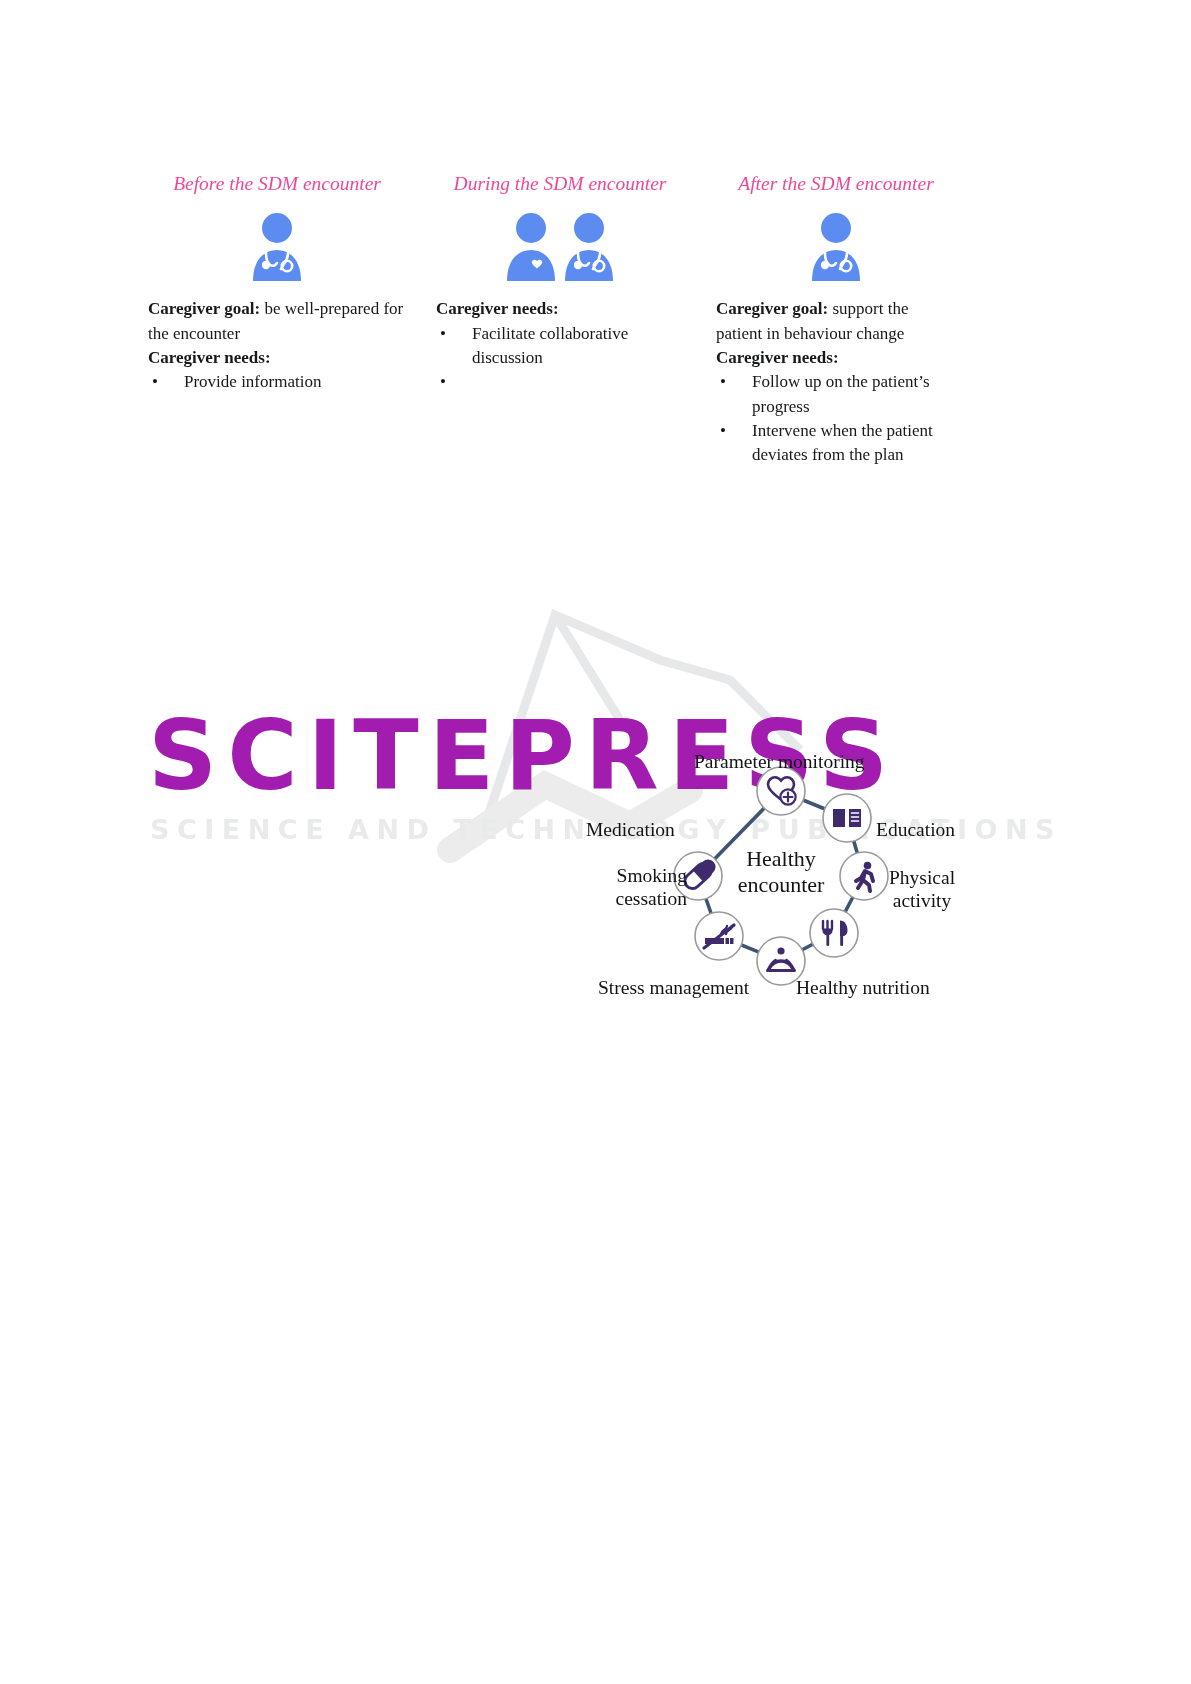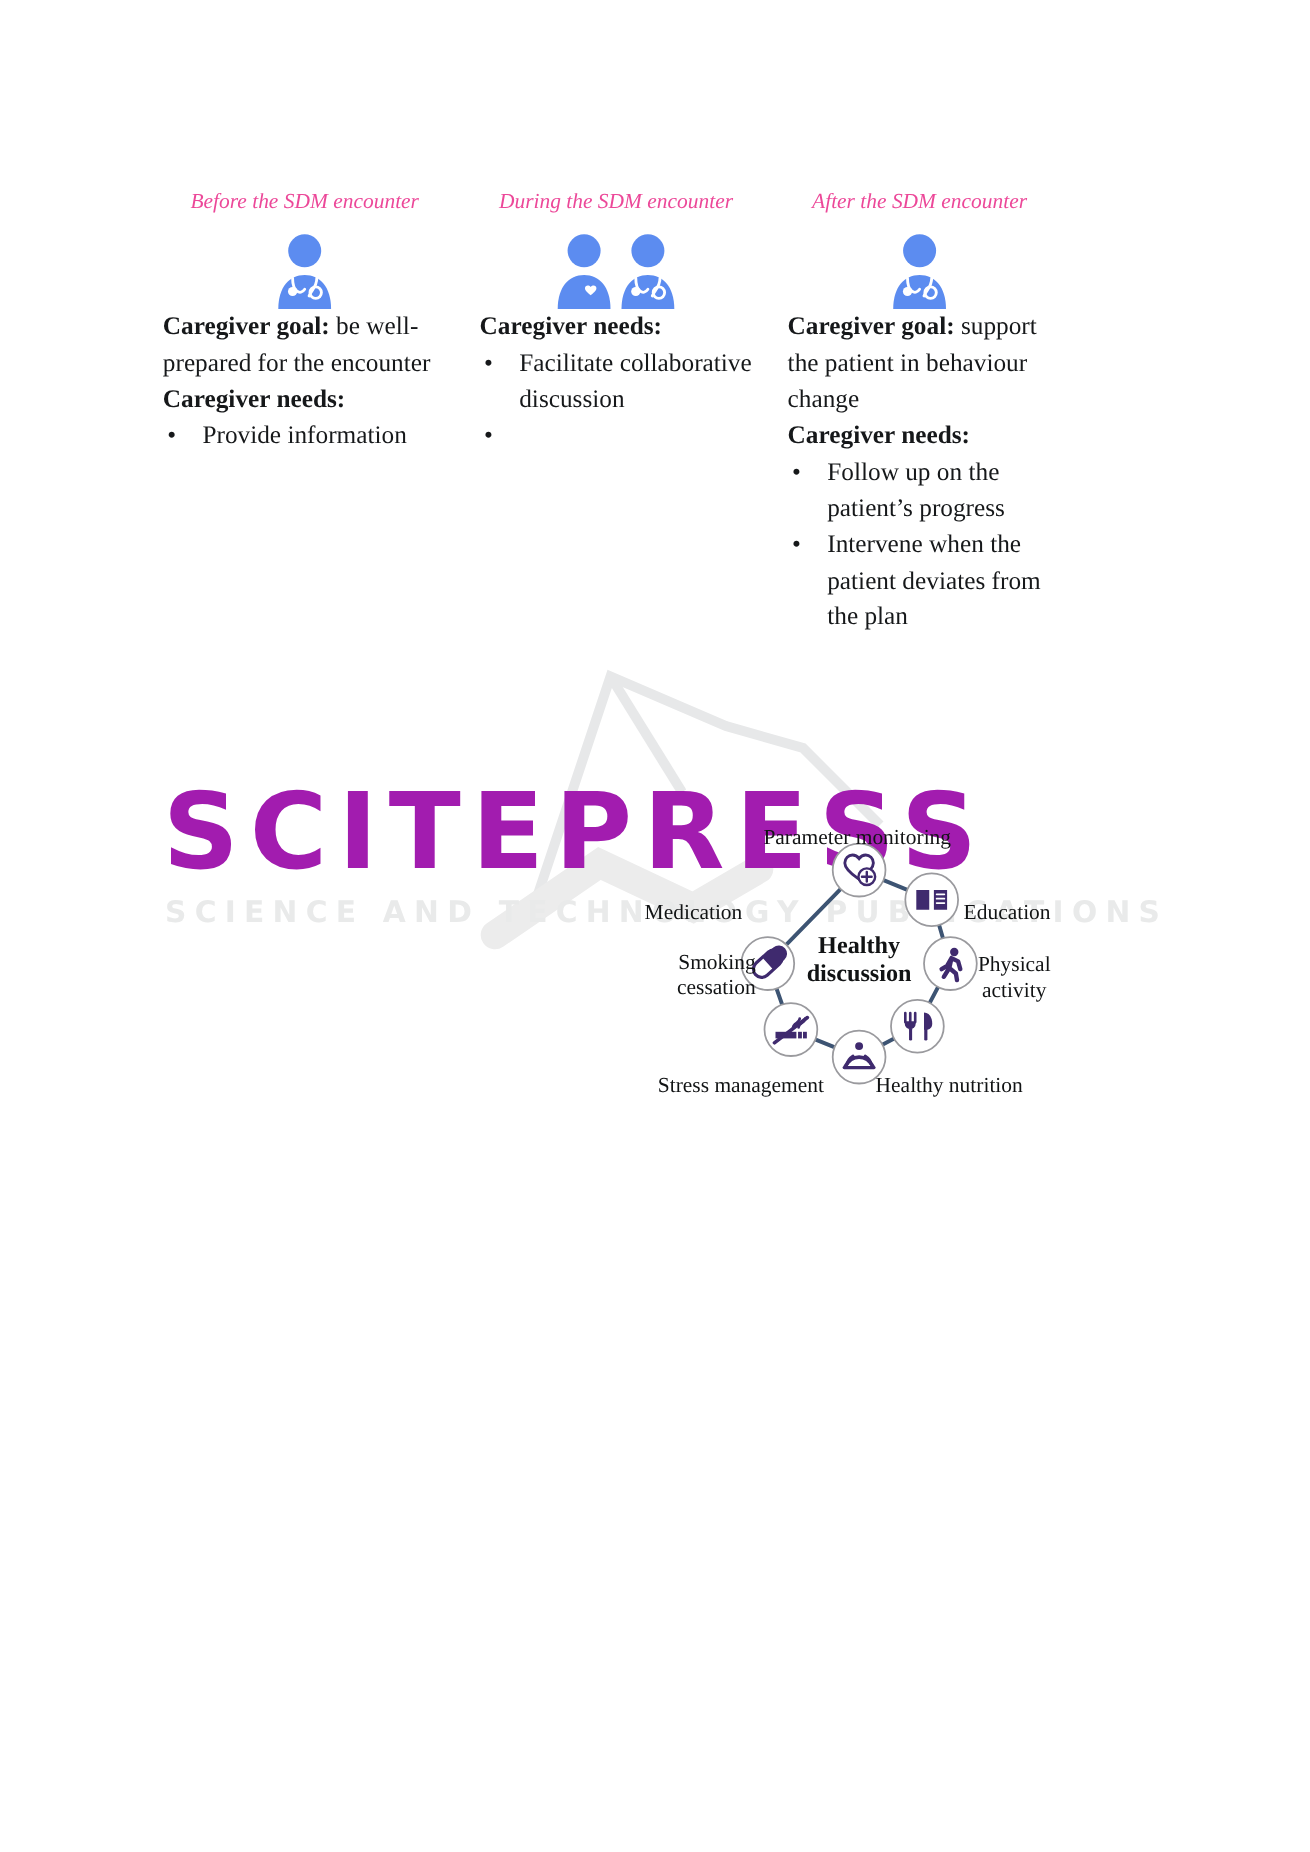--- a/index.html
+++ b/index.html
@@ -76,21 +76,22 @@
     font-style: italic;
   }
   .sdm-icon-wrap {
     height: 72px;
     margin-top: 14px;
     display: flex;
     align-items: flex-end;
     justify-content: center;
   }
   .sdm-body {
-    font-size: 23px;
+    margin-top: 16px;
+    font-size: 17px;
     color: #16181a;
     line-height: 1.43;
   }
   .sdm-body .lead b { font-weight: 700; }
   .sdm-needs-label {
     font-weight: 700;
     display: block;
   }
   .sdm-bullets {
     list-style: none;
@@ -124,21 +125,21 @@
   .wheel-label {
     position: absolute;
     font-size: 19.5px;
     color: #111314;
     line-height: 1.18;
     white-space: nowrap;
   }
   .wheel-center {
     position: absolute;
     font-size: 22px;
-    font-weight: 700;
+    font-weight: 400;
     color: #111314;
     text-align: center;
     line-height: 1.2;
     white-space: nowrap;
   }
 </style>
 </head>
 <body>
 
 <div id="watermark">
@@ -298,21 +299,21 @@
       <circle cx="122" cy="140" r="24" fill="#ffffff" stroke="#9a9a9e" stroke-width="1.6"></circle>
       <g transform="translate(122,140) rotate(-42)">
         <rect x="-15" y="-7.5" width="30" height="15" rx="7.5" fill="none" stroke="#3f2a6e" stroke-width="2.8"></rect>
         <path d="M0 -7.5 h13.5 a7.5 7.5 0 0 1 0 15 H0 Z" fill="#3f2a6e"></path>
       </g>
     </g>
   </svg>
 
   <div class="wheel-center" style="left:143px; top:110px; width:124px;">
     <div>Healthy</div>
-    <div>discussion</div>
+    <div>encounter</div>
   </div>
 
   <div class="wheel-label" style="left:118px; top:14px;">Parameter monitoring</div>
   <div class="wheel-label" style="left:300px; top:82px;">Education</div>
   <div class="wheel-label" style="left:313px; top:130px; text-align:center;">
     <div>Physical</div>
     <div>activity</div>
   </div>
   <div class="wheel-label" style="left:220px; top:240px;">Healthy nutrition</div>
   <div class="wheel-label" style="left:22px; top:240px;">Stress management</div>

